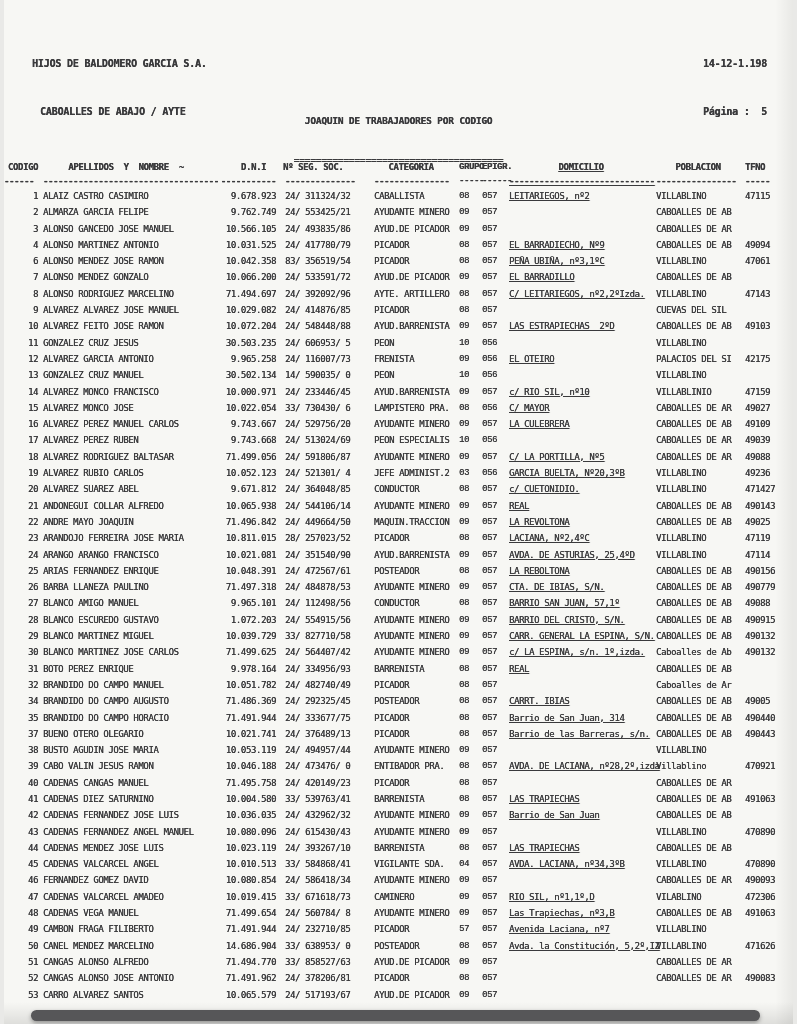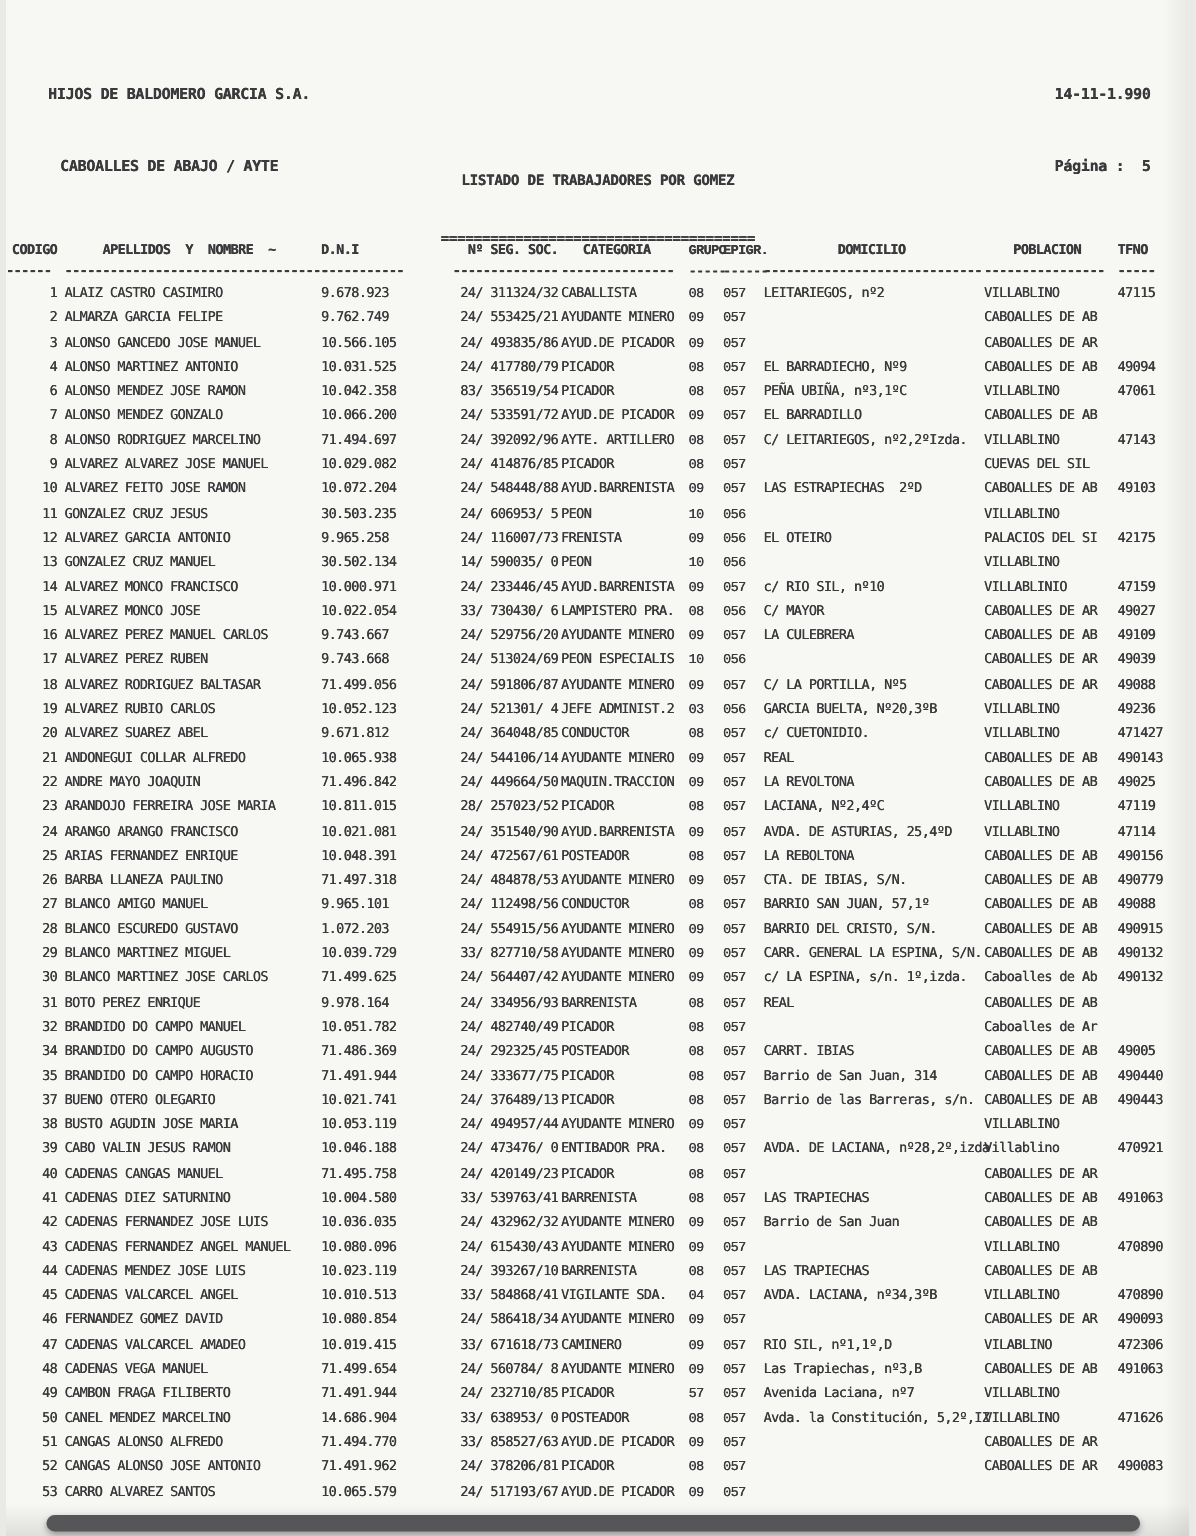--- a/index.html
+++ b/index.html
@@ -36,26 +36,26 @@
     font-size:9px;
     letter-spacing:-0.4px;
     line-height:16.3px;
     white-space:pre;
     overflow:hidden;
   }
   .row.head, .row.dash{line-height:14px;font-weight:bold;}
   .cell{overflow:visible;}
   .c-codigo{text-align:right;}
   .c-nombre{padding-left:5px;}
-  .c-dni{text-align:left;}
-  .c-ss{padding-left:9px;text-align:right;}
+  .c-dni{text-align:right;}
+  .c-ss{padding-left:9px;}
   .c-categoria{padding-left:2px;}
   .c-grupo{padding-left:9px;font-family:Liberation Mono, monospace;}
   .c-epigr{padding-left:4px;font-family:Liberation Mono, monospace;}
-  .c-domicilio{padding-left:1px;}
+  .c-domicilio{padding-left:1px;text-decoration:underline;}
   .c-poblacion{padding-left:2px;}
   .c-tfno{padding-left:3px;}
   .head .c-nombre,.head .c-categoria,.head .c-domicilio,.head .c-poblacion{text-align:center;padding-left:0;}
   .head .c-dni{padding-right:10px;}
   .head .c-ss{padding-left:7px;}
   .dash .c-codigo{text-align:left;}
   .dash .c-dni{padding-right:0;}
   
   .page *{text-shadow:0.2px 0 0 currentColor;}
 </style>
@@ -63,26 +63,26 @@
 <body>
 
 <div class="page">
 
   <div class="hdr-left">
     <div class="l1">HIJOS DE BALDOMERO GARCIA S.A.</div>
     <div class="l2">CABOALLES DE ABAJO / AYTE</div>
   </div>
 
   <div class="hdr-right">
-    <div>14-11-1.990</div>
+    <div>14-12-1.198</div>
     <div>Página :  5</div>
   </div>
 
   <div class="title-block">
-    <div>LISTADO DE TRABAJADORES POR GOMEZ</div>
+    <div>JOAQUIN DE TRABAJADORES POR CODIGO</div>
     <div>======================================</div>
   </div>
 
   <div class="table" id="worker-table">
       <div class="row head"><div class="cell c-codigo">CODIGO</div><div class="cell c-nombre">APELLIDOS  Y  NOMBRE  ~</div><div class="cell c-dni">D.N.I</div><div class="cell c-ss">Nº SEG. SOC.</div><div class="cell c-categoria">CATEGORIA</div><div class="cell c-grupo">GRUPO</div><div class="cell c-epigr">EPIGR.</div><div class="cell c-domicilio">DOMICILIO</div><div class="cell c-poblacion">POBLACION</div><div class="cell c-tfno">TFNO</div></div>
       <div class="row dash"><div class="cell c-codigo">------</div><div class="cell c-nombre">-----------------------------------</div><div class="cell c-dni">-----------</div><div class="cell c-ss">--------------</div><div class="cell c-categoria">---------------</div><div class="cell c-grupo">-----</div><div class="cell c-epigr">------</div><div class="cell c-domicilio">-----------------------------</div><div class="cell c-poblacion">----------------</div><div class="cell c-tfno">-----</div></div>
       <div class="row data"><div class="cell c-codigo">1</div><div class="cell c-nombre">ALAIZ CASTRO CASIMIRO</div><div class="cell c-dni">9.678.923</div><div class="cell c-ss">24/ 311324/32</div><div class="cell c-categoria">CABALLISTA</div><div class="cell c-grupo">08</div><div class="cell c-epigr">057</div><div class="cell c-domicilio">LEITARIEGOS, nº2</div><div class="cell c-poblacion">VILLABLINO</div><div class="cell c-tfno">47115</div></div>
       <div class="row data"><div class="cell c-codigo">2</div><div class="cell c-nombre">ALMARZA GARCIA FELIPE</div><div class="cell c-dni">9.762.749</div><div class="cell c-ss">24/ 553425/21</div><div class="cell c-categoria">AYUDANTE MINERO</div><div class="cell c-grupo">09</div><div class="cell c-epigr">057</div><div class="cell c-domicilio"></div><div class="cell c-poblacion">CABOALLES DE AB</div><div class="cell c-tfno"></div></div>
       <div class="row data"><div class="cell c-codigo">3</div><div class="cell c-nombre">ALONSO GANCEDO JOSE MANUEL</div><div class="cell c-dni">10.566.105</div><div class="cell c-ss">24/ 493835/86</div><div class="cell c-categoria">AYUD.DE PICADOR</div><div class="cell c-grupo">09</div><div class="cell c-epigr">057</div><div class="cell c-domicilio"></div><div class="cell c-poblacion">CABOALLES DE AR</div><div class="cell c-tfno"></div></div>
       <div class="row data"><div class="cell c-codigo">4</div><div class="cell c-nombre">ALONSO MARTINEZ ANTONIO</div><div class="cell c-dni">10.031.525</div><div class="cell c-ss">24/ 417780/79</div><div class="cell c-categoria">PICADOR</div><div class="cell c-grupo">08</div><div class="cell c-epigr">057</div><div class="cell c-domicilio">EL BARRADIECHO, Nº9</div><div class="cell c-poblacion">CABOALLES DE AB</div><div class="cell c-tfno">49094</div></div>

